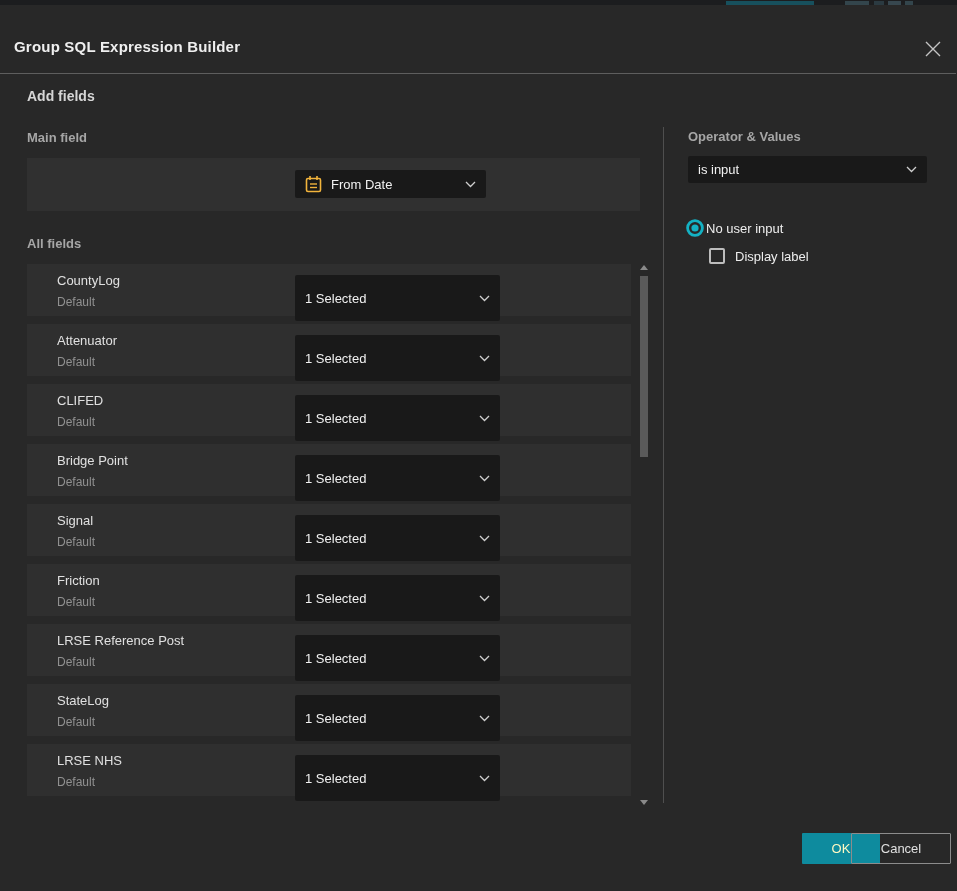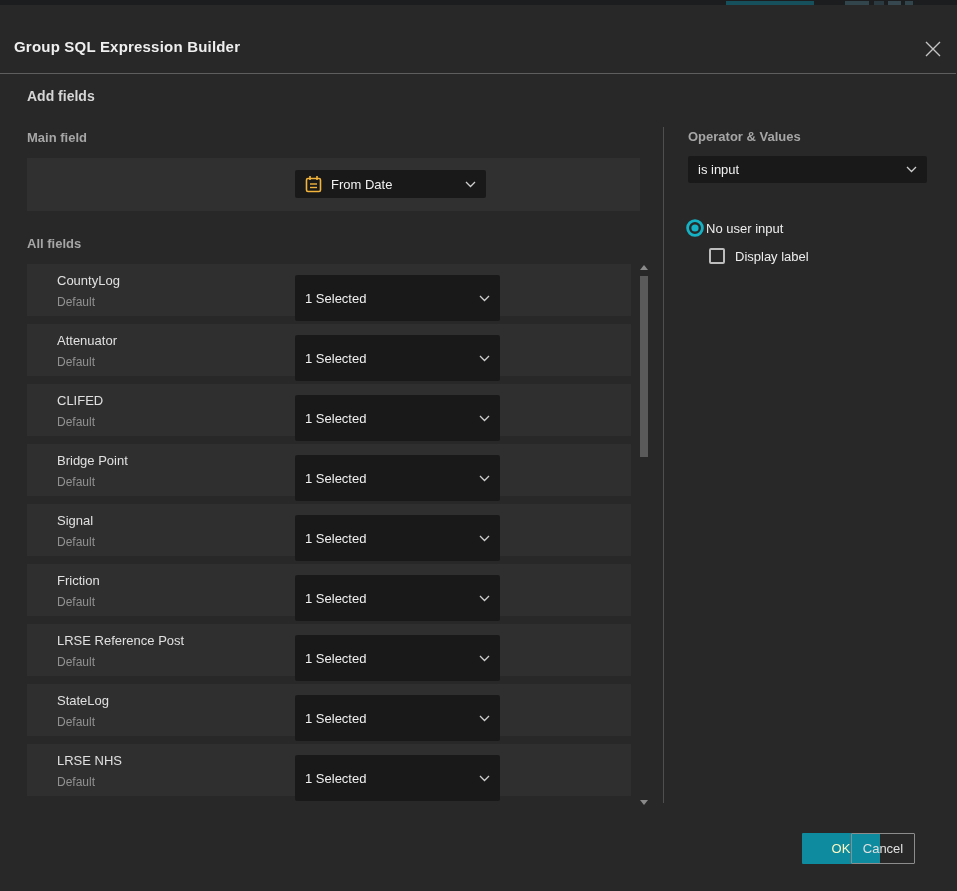--- a/index.html
+++ b/index.html
@@ -105,21 +105,21 @@
     background: transparent; flex: none;
   }
   .check-row .c-label { margin-left: 10px; font-size: 13px; color: #eeeeee; }
 
   .footer-btn {
     position: absolute; top: 828px; height: 31px;
     display: flex; align-items: center; justify-content: center;
     font-size: 13px; cursor: pointer; border-radius: 1px;
   }
   .ok-btn { left: 766px; width: 78px; background: #0e8b9e; color: #fef9c3; margin-left: 36px; }
-  .cancel-btn { left: 851px; width: 64px; background: transparent; border: 1px solid #8c8c8c; color: #e0e0e0; }
+  .cancel-btn { left: 851px; width: 100px; background: transparent; border: 1px solid #8c8c8c; color: #e0e0e0; }
 </style>
 </head>
 <body>
 
 <div class="backdrop-strip">
   <div class="frag frag-teal-text"></div>
   <div class="frag frag-box1"></div>
   <div class="frag frag-box2"></div>
   <div class="frag frag-box3"></div>
   <div class="frag frag-box4"></div>

